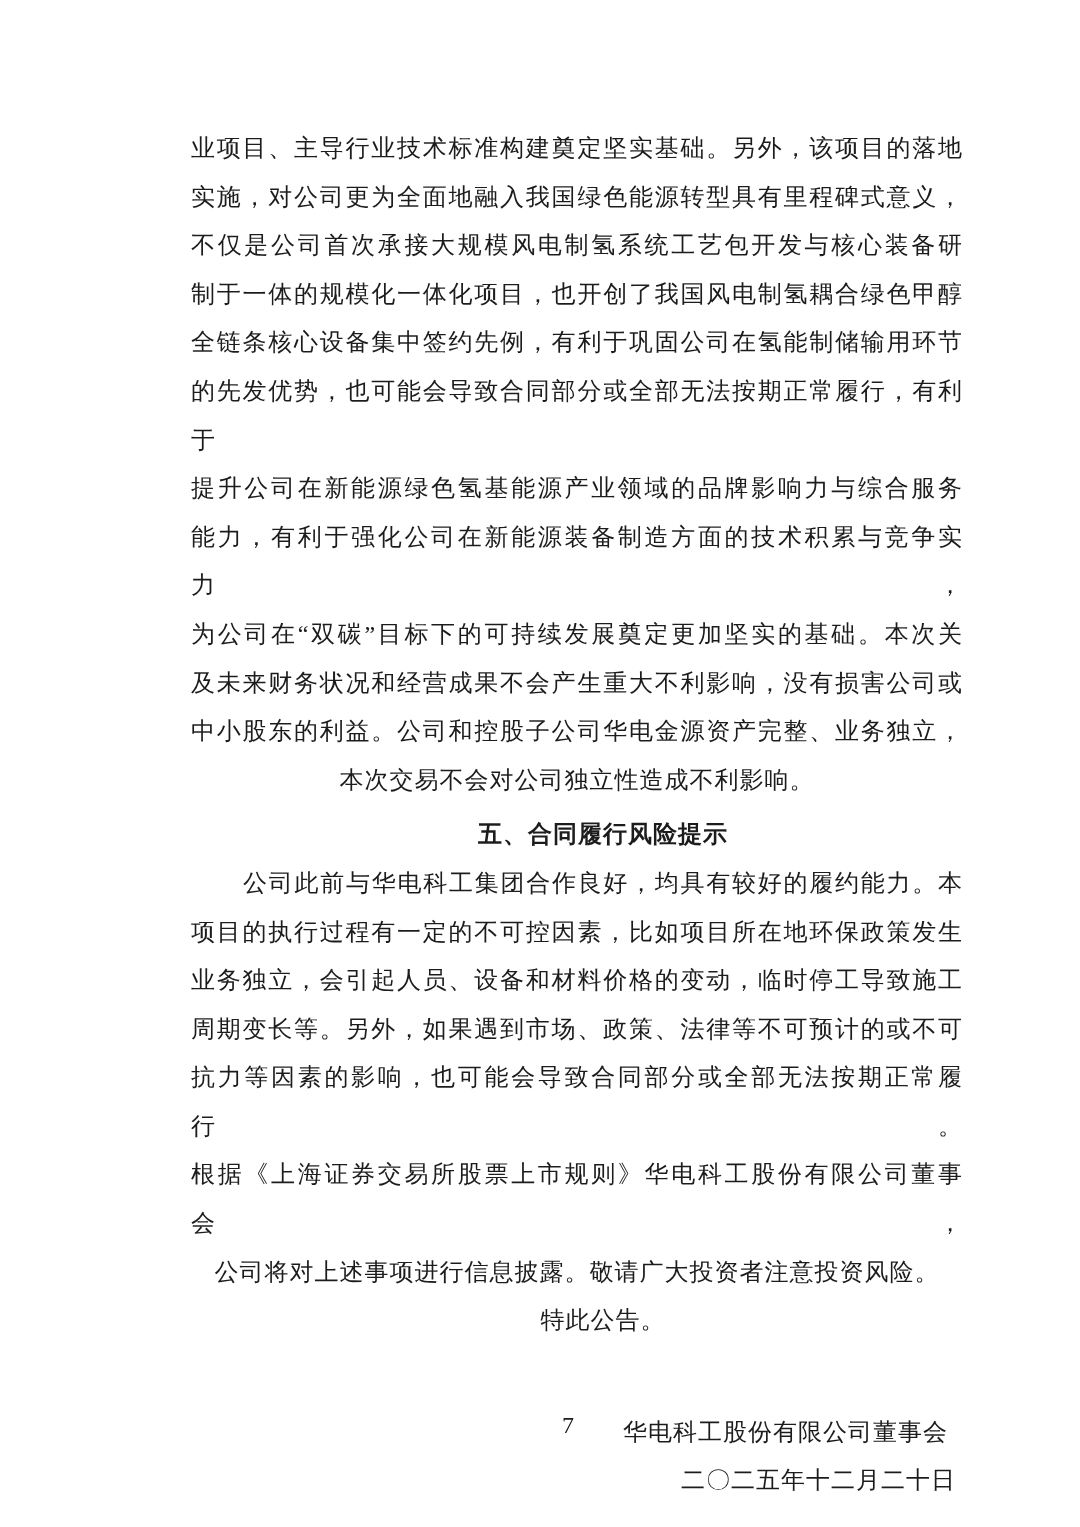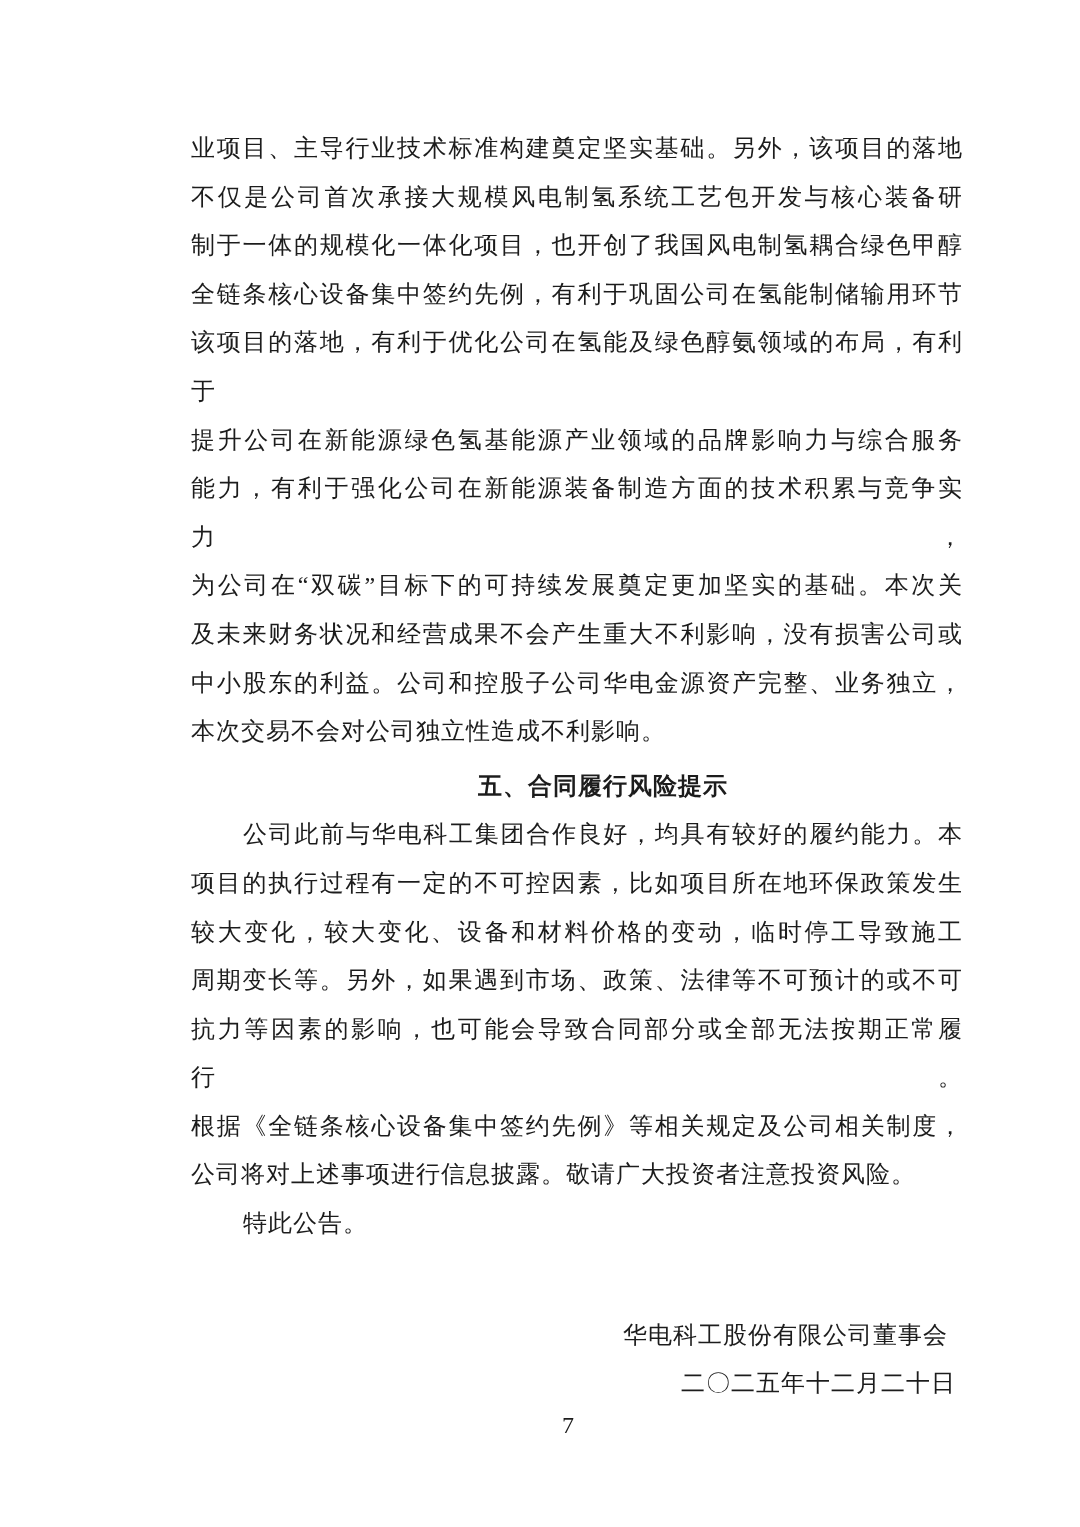--- a/index.html
+++ b/index.html
@@ -25,21 +25,21 @@
     font-size: 24px;
     line-height: 48.6px;
     letter-spacing: 1px;
   }
   .line {
     text-align: justify;
     text-align-last: justify;
     text-justify: inter-character;
   }
   .line.end {
-    text-align: left;
+    text-align: center;
     text-align-last: auto;
   }
   .indent {
     text-indent: 52px;
   }
   .heading {
     font-weight: bold;
     text-indent: 52px;
     margin-top: 6px;
     text-align: center;
@@ -66,39 +66,40 @@
     color: #1c1c1c;
   }
 </style>
 </head>
 <body>
 
 <div class="page">
   <div class="content">
 
     <div class="line">业项目、主导行业技术标准构建奠定坚实基础。另外，该项目的落地</div>
+    <div class="line">实施，对公司更为全面地融入我国绿色能源转型具有里程碑式意义，</div>
     <div class="line">不仅是公司首次承接大规模风电制氢系统工艺包开发与核心装备研</div>
     <div class="line">制于一体的规模化一体化项目，也开创了我国风电制氢耦合绿色甲醇</div>
     <div class="line">全链条核心设备集中签约先例，有利于巩固公司在氢能制储输用环节</div>
-    <div class="line">该项目的落地，有利于优化公司在氢能及绿色醇氨领域的布局，有利于</div>
+    <div class="line">的先发优势，也可能会导致合同部分或全部无法按期正常履行，有利于</div>
     <div class="line">提升公司在新能源绿色氢基能源产业领域的品牌影响力与综合服务</div>
     <div class="line">能力，有利于强化公司在新能源装备制造方面的技术积累与竞争实力，</div>
     <div class="line">为公司在“双碳”目标下的可持续发展奠定更加坚实的基础。本次关</div>
     <div class="line">及未来财务状况和经营成果不会产生重大不利影响，没有损害公司或</div>
     <div class="line">中小股东的利益。公司和控股子公司华电金源资产完整、业务独立，</div>
     <div class="line end">本次交易不会对公司独立性造成不利影响。</div>
 
     <div class="heading">五、合同履行风险提示</div>
 
     <div class="line indent">公司此前与华电科工集团合作良好，均具有较好的履约能力。本</div>
     <div class="line">项目的执行过程有一定的不可控因素，比如项目所在地环保政策发生</div>
-    <div class="line">较大变化，较大变化、设备和材料价格的变动，临时停工导致施工</div>
+    <div class="line">业务独立，会引起人员、设备和材料价格的变动，临时停工导致施工</div>
     <div class="line">周期变长等。另外，如果遇到市场、政策、法律等不可预计的或不可</div>
     <div class="line">抗力等因素的影响，也可能会导致合同部分或全部无法按期正常履行。</div>
-    <div class="line">根据《全链条核心设备集中签约先例》等相关规定及公司相关制度，</div>
+    <div class="line">根据《上海证券交易所股票上市规则》华电科工股份有限公司董事会，</div>
     <div class="line end">公司将对上述事项进行信息披露。敬请广大投资者注意投资风险。</div>
 
     <div class="line end indent">特此公告。</div>
 
     <div class="signature">
       <div class="sig-company">华电科工股份有限公司董事会</div>
       <div class="sig-date">二〇二五年十二月二十日</div>
     </div>
 
   </div>

